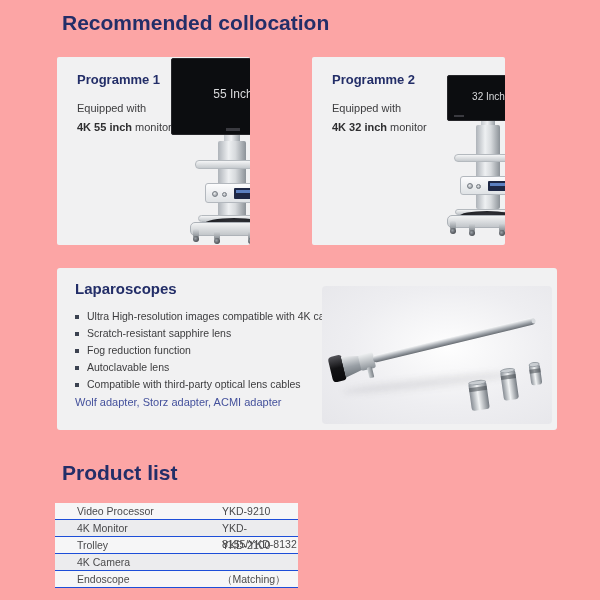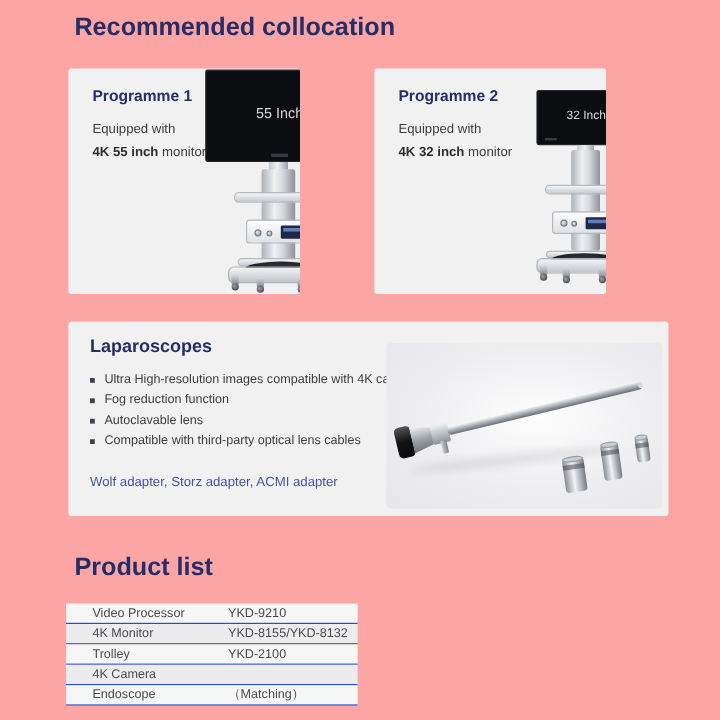--- a/index.html
+++ b/index.html
@@ -121,21 +121,21 @@
   .ad1{left:148px;top:96px;width:18px;height:28px;}
   .ad2{left:180px;top:84px;width:15px;height:30px;}
   .ad3{left:208px;top:78px;width:11px;height:21px;}
 
   
   .ptable{position:absolute;left:55px;top:503px;width:243px;}
   .prow{display:flex;height:16px;line-height:16px;font-size:10.5px;color:#4a4a4c;border-bottom:1px solid #1d4ed8;box-sizing:content-box;}
   .prow:nth-child(odd){background:#f6f6f7;}
   .prow:nth-child(even){background:#ececee;}
   .pcell-name{width:135px;padding-left:22px;box-sizing:border-box;}
-  .pcell-model{flex:1;}
+  .pcell-model{flex:1;margin-left:32px;}
 </style>
 </head>
 <body>
 
 <div class="page">
 
   <div class="h-main h-recommended">Recommended collocation</div>
 
   <section class="card card1">
     <div class="prog-title">Programme 1</div>
@@ -202,20 +202,21 @@
       <div class="tp caster c2"></div>
       <div class="tp caster c3"></div>
       <div class="tp caster c4"></div>
     </div>
   </section>
 
   <section class="lap-panel">
     <div class="lap-title">Laparoscopes</div>
     <ul class="lap-list">
       <li>Ultra High-resolution images compatible with 4K camera system</li>
+      <li>Scratch-resistant sapphire lens</li>
       <li>Fog reduction function</li>
       <li>Autoclavable lens</li>
       <li>Compatible with third-party optical lens cables</li>
     </ul>
     <div class="lap-adapters">Wolf adapter, Storz adapter, ACMI adapter</div>
 
     <div class="scope-wrap">
       <div class="scope-shadow"></div>
       <div class="scope">
         <span class="eyecap"></span>

